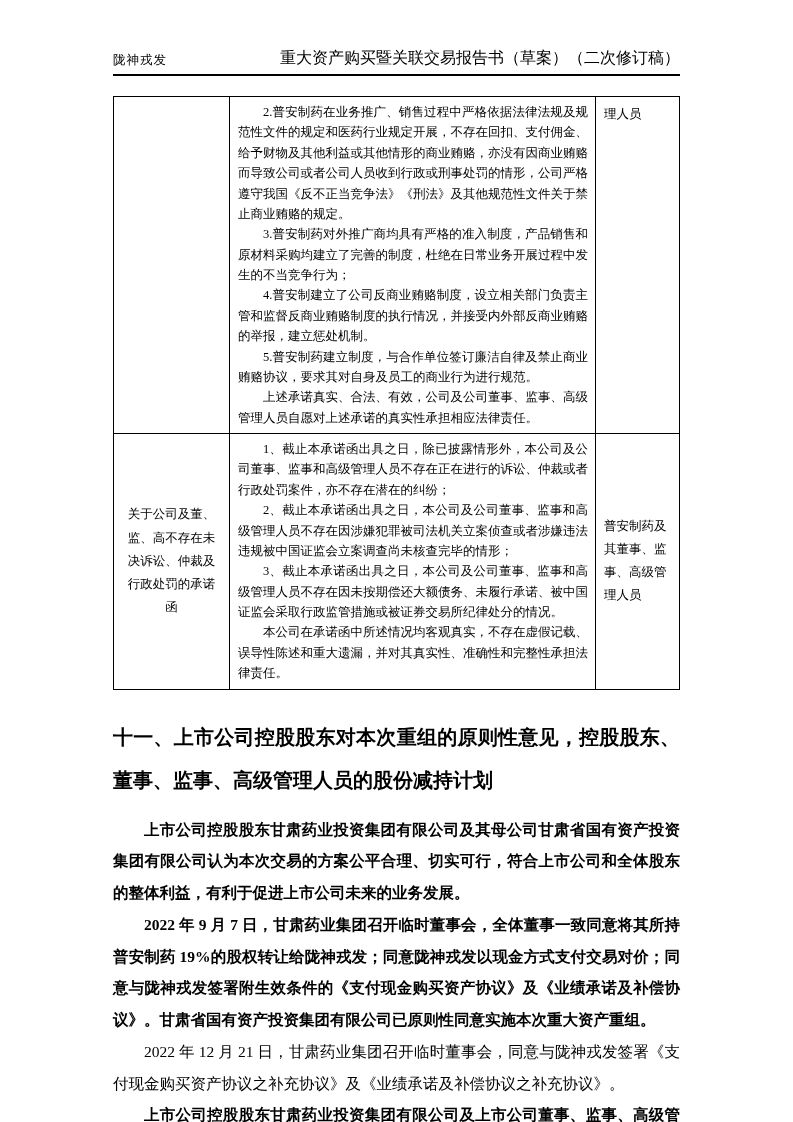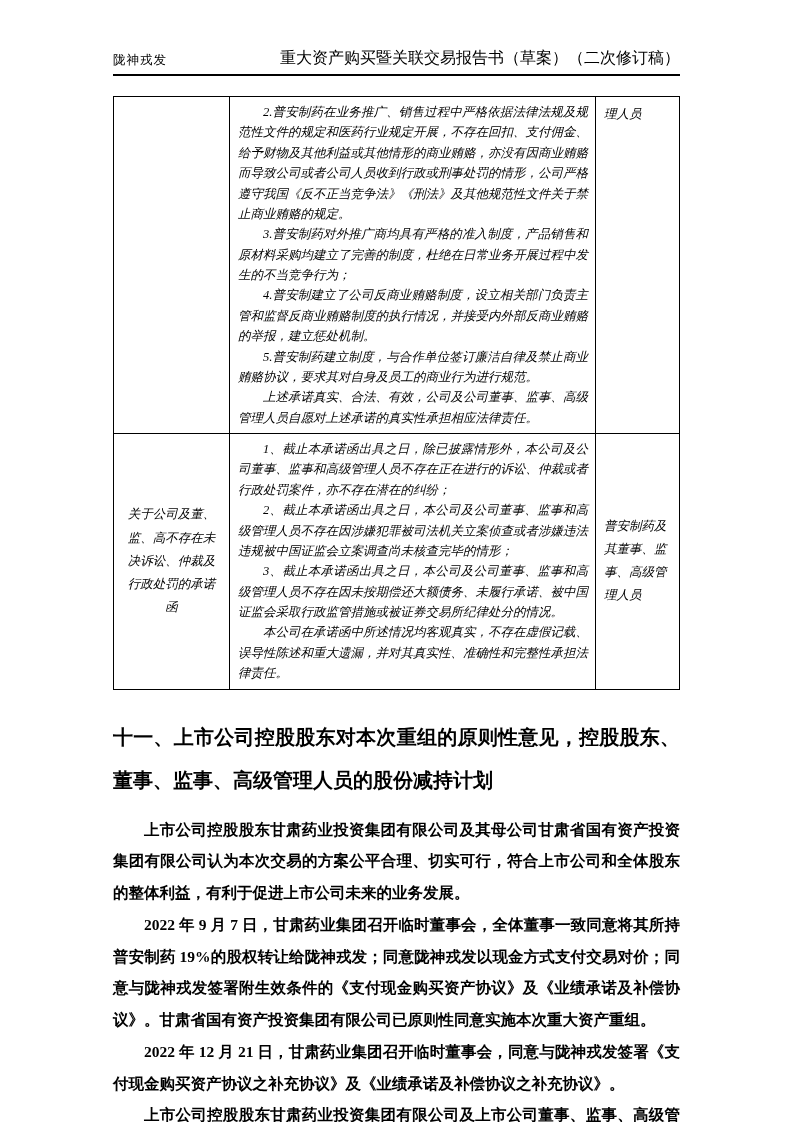--- a/index.html
+++ b/index.html
@@ -26,21 +26,20 @@
   }
   .page-header .h-left { letter-spacing: 1px; }
   .page-header .h-right { font-size: 16px; }
   
   .commit-table {
     width: 100%;
     border-collapse: collapse;
     margin-top: 20px;
     font-size: 12.5px;
     table-layout: fixed;
-    font-style: italic;
   }
   .commit-table td {
     border: 1px solid #000;
     vertical-align: middle;
   }
   .col-label { width: 116px; }
   .col-content { width: auto; }
   .col-party { width: 84px; }
   .label-cell {
     text-align: center;
@@ -68,21 +67,21 @@
     text-align: justify;
   }
   
   .body-text { margin-top: 12px; font-size: 15.5px; }
   .body-text p {
     text-align: justify;
     text-indent: 2em;
     line-height: 2.05;
     font-weight: bold;
   }
-  .body-text p.bold { font-weight: bold; }
+  .body-text p.bold { font-weight: normal; }
   
   .page-footer {
     position: absolute;
     left: 0; right: 0;
     bottom: 64px;
     text-align: center;
     font-size: 12px;
   }
 </style>
 </head>

